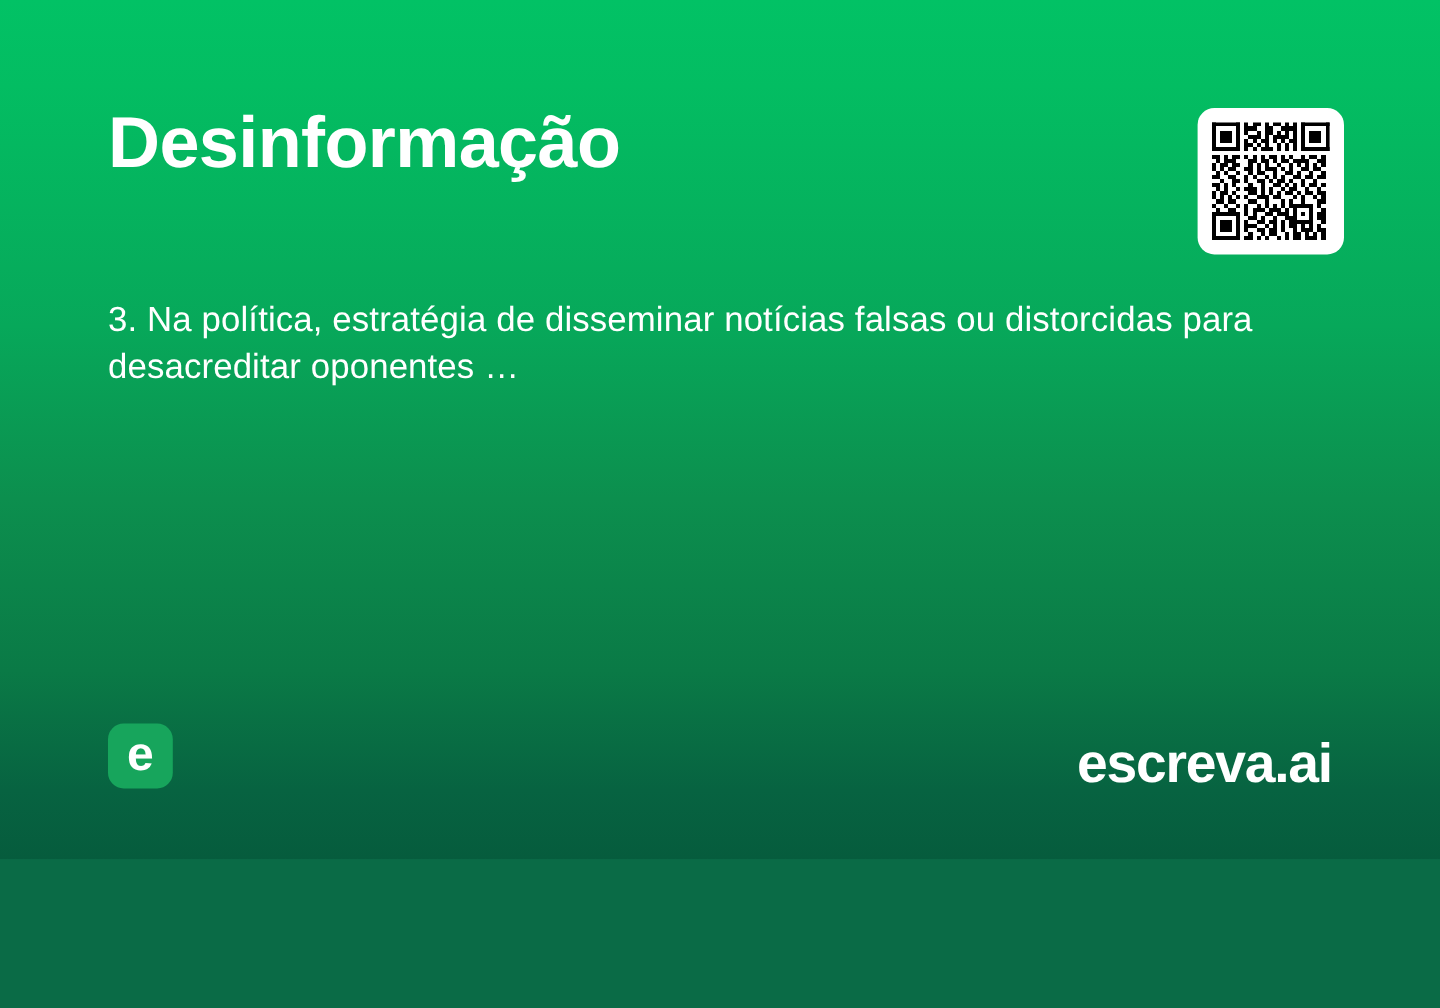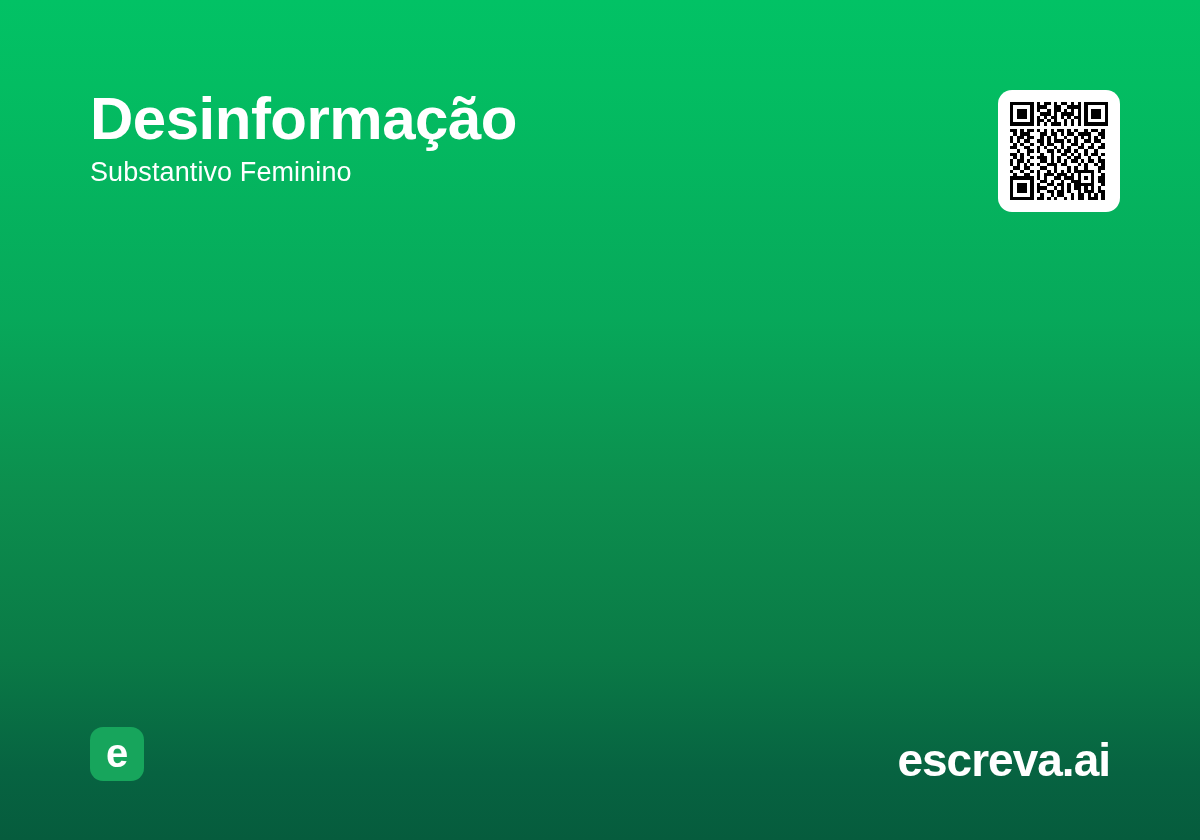--- a/index.html
+++ b/index.html
@@ -5,21 +5,21 @@
 <style>
   html, body {
     margin: 0;
     padding: 0;
     background: #0a6b46;
   }
 
   .card {
     position: relative;
     width: 1200px;
-    height: 840px;
+    height: 716px;
     overflow: hidden;
     background: linear-gradient(180deg,
         #02c265 0%,
         #03bd62 10%,
         #07a85a 38%,
         #0c8f4e 58%,
         #0a7a46 78%,
         #076341 92%,
         #065c3d 100%);
     font-family: "Liberation Sans", "DejaVu Sans", sans-serif;
@@ -126,21 +126,20 @@
     margin-top: 12px;
   }
 </style>
 </head>
 <body>
 
 <div class="card">
 
   <div class="header">
     <h1 class="word-title">Desinformação</h1>
-    <p class="word-class">Substantivo Feminino</p>
   </div>
 
   <div class="qr-wrap">
     <svg viewBox="0 0 29 29" shape-rendering="crispEdges">
       <rect width="29" height="29" fill="#ffffff"></rect>
       <g fill="#000000">
 
         <rect x="0" y="0" width="7" height="1"></rect>
           <rect x="0" y="6" width="7" height="1"></rect>
         <rect x="0" y="0" width="1" height="7"></rect>
@@ -377,20 +376,21 @@
         <rect x="13" y="28" width="1" height="1"></rect>
           <rect x="16" y="28" width="1" height="1"></rect>
         <rect x="20" y="28" width="2" height="1"></rect>
           <rect x="24" y="28" width="2" height="1"></rect>
         <rect x="27" y="28" width="1" height="1"></rect>
       </g>
     </svg>
   </div>
 
   <div class="definitions">
+    <p class="definition">3. Na política, estratégia de disseminar notícias falsas ou distorcidas para desacreditar oponentes …</p>
   </div>
 
   <div class="footer">
     <div class="brand-badge">
       <span class="glyph">e</span>
     </div>
     <div class="brand-wordmark">escreva.ai</div>
   </div>
 
 </div>

